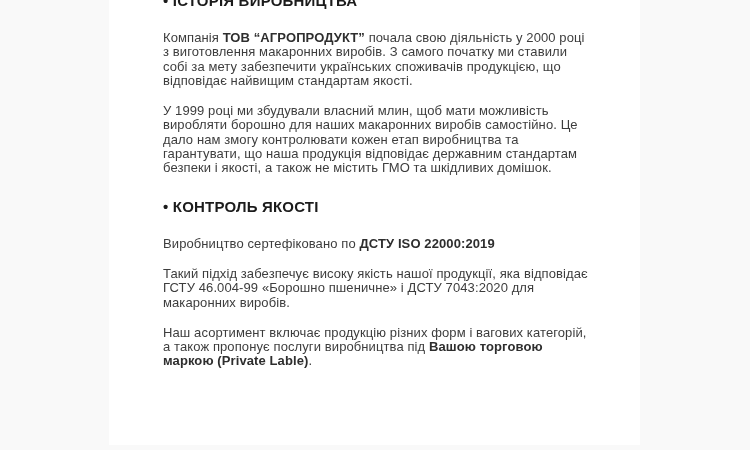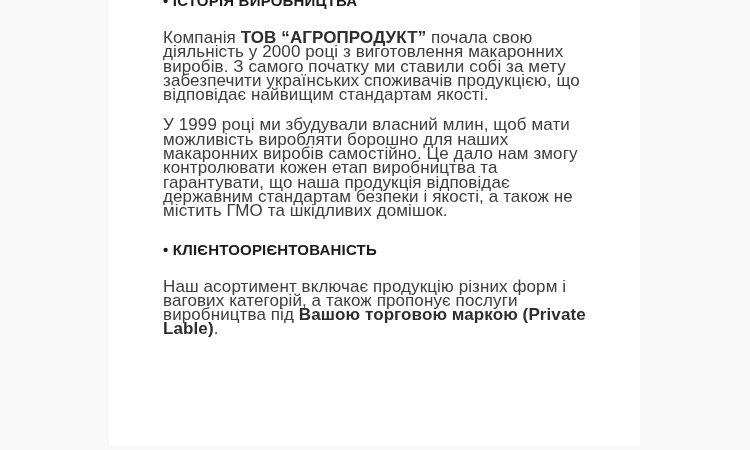--- a/index.html
+++ b/index.html
@@ -35,21 +35,21 @@
     font-weight: 700;
     letter-spacing: 0.2px;
     color: var(--heading-color, #1b1b1b);
     white-space: nowrap;
   }
   .heading.first {
     margin-top: -9px;
   }
   .para {
     margin: 16px 0;
-    font-size: 17px;
+    font-size: 13px;
     line-height: 14.3px;
     color: var(--body-color, #3d3d3d);
     letter-spacing: 0.1px;
   }
   .para strong {
     font-weight: 700;
     color: #2e2e2e;
   }
 </style>
 </head>
@@ -58,23 +58,25 @@
 <div class="viewport">
   <div class="card">
     <div class="content">
 
       <h2 class="heading first">• ІСТОРІЯ ВИРОБНИЦТВА</h2>
 
       <p class="para"><span>Компанія </span><strong>ТОВ “АГРОПРОДУКТ”</strong><span> почала свою діяльність у 2000 році з виготовлення макаронних виробів. З самого початку ми ставили собі за мету забезпечити українських споживачів продукцією, що відповідає найвищим стандартам якості.</span></p>
 
       <p class="para"><span>У 1999 році ми збудували власний млин, щоб мати можливість виробляти борошно для наших макаронних виробів самостійно. Це дало нам змогу контролювати кожен етап виробництва та гарантувати, що наша продукція відповідає державним стандартам безпеки і якості, а також не містить ГМО та шкідливих домішок.</span></p>
 
+      <h2 class="heading">• КОНТРОЛЬ ЯКОСТІ</h2>
 
 
+      <p class="para"><span>Виробництво сертефіковано по </span><strong>ДСТУ ISO 22000:2019</strong></p>
 
+      <p class="para"><span>Такий підхід забезпечує високу якість нашої продукції, яка відповідає ГСТУ 46.004-99 «Борошно пшеничне» і ДСТУ 7043:2020 для макаронних виробів.</span></p>
 
-      <h2 class="heading">• КЛІЄНТООРІЄНТОВАНІСТЬ</h2>
 
       <p class="para"><span>Наш асортимент включає продукцію різних форм і вагових категорій, а також пропонує послуги виробництва під </span><strong>Вашою торговою маркою (Private Lable)</strong><span>.</span></p>
 
     </div>
   </div>
 </div>
 
 </body></html>

